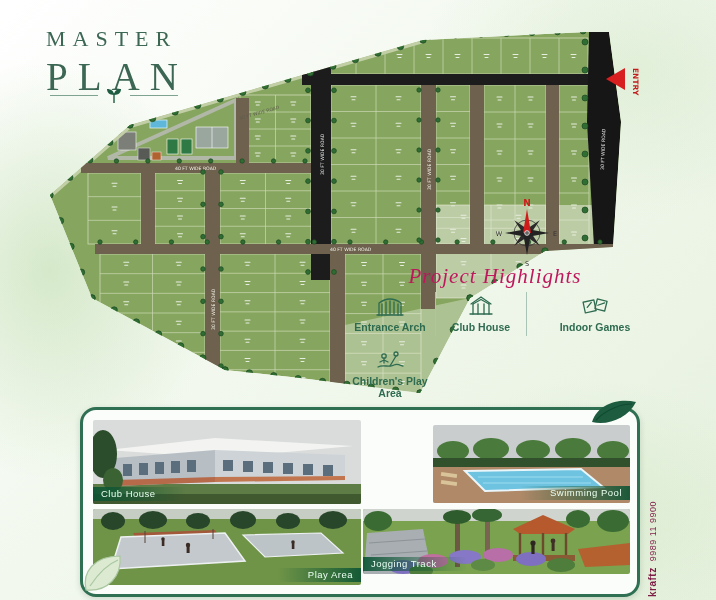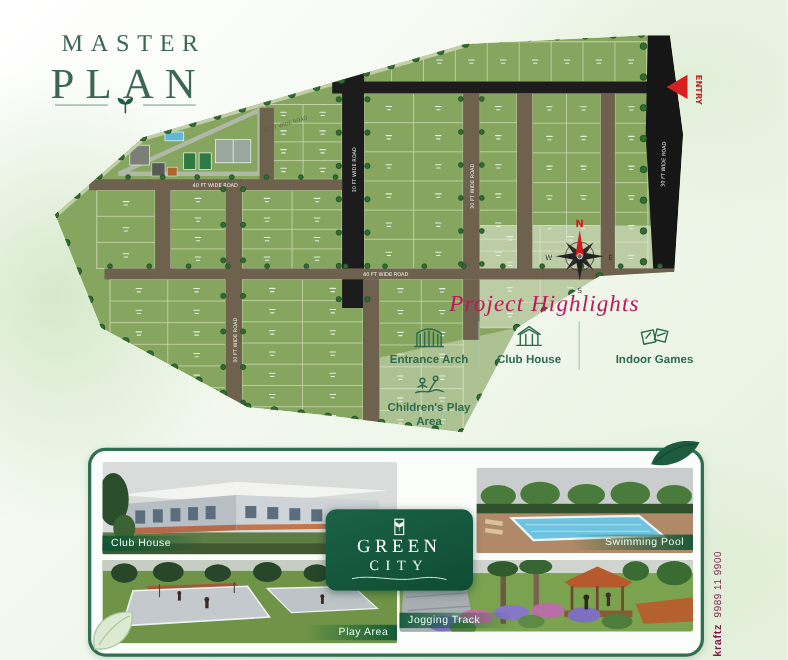--- a/index.html
+++ b/index.html
@@ -8,37 +8,37 @@
     font-family:"Liberation Sans","DejaVu Sans",sans-serif;
     background:linear-gradient(135deg,#ffffff 0%,#f2f8ee 45%,#e6f1de 100%);
   }
   .wash{position:absolute;border-radius:50%;pointer-events:none;}
   .wash1{left:-120px;top:60px;width:340px;height:420px;background:radial-gradient(closest-side,rgba(178,214,158,.5),rgba(178,214,158,0));}
   .wash2{left:420px;top:-80px;width:420px;height:300px;background:radial-gradient(closest-side,rgba(196,224,180,.35),rgba(196,224,180,0));}
   .wash3{left:380px;top:380px;width:420px;height:260px;background:radial-gradient(closest-side,rgba(190,220,172,.3),rgba(190,220,172,0));}
 
   
   .title{position:absolute;left:46px;top:26px;color:#3c6754;}
-  .title .l1{font-family:"Liberation Serif","DejaVu Serif",serif;font-size:22px;letter-spacing:7px;margin-left:10px;}
+  .title .l1{font-family:"Liberation Serif","DejaVu Serif",serif;font-size:22px;letter-spacing:7px;}
   .title .l2{font-family:"Liberation Serif","DejaVu Serif",serif;font-size:39px;letter-spacing:10px;margin-top:2px;}
   .title-div{position:absolute;left:50px;top:86px;width:128px;height:18px;display:flex;align-items:center;justify-content:center;gap:6px;}
   .title-div .line{height:1px;background:#7ea391;flex:1;}
 
   
   #map{position:absolute;left:0;top:0;}
 
   
   .hl-heading{
     position:absolute;left:330px;top:264px;width:330px;text-align:center;
     font-family:"Liberation Serif","DejaVu Serif",serif;font-style:italic;
     font-size:21px;color:#be185d;letter-spacing:1px;
   }
   .hl-grid{
     position:absolute;left:345px;top:292px;width:318px;
-    display:grid;grid-template-columns:90px 92px 136px;
+    display:grid;grid-template-columns:90px 92px 136px;row-gap:10px;
   }
   .hl-cell{display:flex;flex-direction:column;align-items:center;padding:2px 4px;}
   .hl-cell.mid{border-left:1px solid #a9c4b4;border-right:1px solid #a9c4b4;}
   .hl-label{font-size:10.5px;font-weight:bold;color:#2e6b50;text-align:center;line-height:1.2;margin-top:3px;}
   .hl-icon{width:30px;height:24px;}
   .hl-icon svg{width:100%;height:100%;stroke:#2e6b50;fill:none;stroke-width:1.3;stroke-linecap:round;stroke-linejoin:round;}
 
   
   .panel{
     position:absolute;left:80px;top:407px;width:554px;height:184px;
@@ -821,31 +821,20 @@
       </g>
       <polygon points="215,40 267,34 267,56 222,58" fill="#b5602f"></polygon>
       <circle cx="170" cy="34" r="2.6" fill="#2e2620"></circle>
         <rect x="168.4" y="36" width="3.2" height="9" fill="#2e2620"></rect>
       <circle cx="190" cy="32" r="2.4" fill="#402f26"></circle>
         <rect x="188.6" y="34" width="3" height="8" fill="#402f26"></rect>
     </svg>
     <span class="plabel left">Jogging Track</span>
   </div>
 
-  <div class="badge">
-    <svg width="18" height="16" viewBox="0 0 18 16">
-      <rect x="5" y="1" width="8" height="14" fill="none" stroke="#ffffff" stroke-width="1"></rect>
-      <path d="M9,12 C9,7 9,6 9,5 M9,8 C6,8 5,6 5,4 C7,4 9,5 9,8 Z M9,8 C12,8 13,6 13,4 C11,4 9,5 9,8 Z" stroke="#fff" fill="#fff" stroke-width="0.6"></path>
-    </svg>
-    <div class="b1">GREEN</div>
-    <div class="b2">CITY</div>
-    <svg width="90" height="8" viewBox="0 0 90 8">
-      <path d="M2,4 C20,0 40,7 60,4 C72,2 82,3 88,5" stroke="#cfe8da" stroke-width="0.9" fill="none"></path>
-    </svg>
-  </div>
 </div>
 
 <svg class="leaf-dec" style="left:588px;top:396px;" width="52" height="30" viewBox="0 0 52 30">
   <path d="M4,26 C10,8 30,2 48,6 C40,22 20,30 4,26 Z" fill="#1e5c40"></path>
   <path d="M8,24 C18,14 32,8 44,8" stroke="#0f4a31" stroke-width="1.2" fill="none"></path>
 </svg>
 <svg class="leaf-dec" style="left:80px;top:552px;" width="48" height="42" viewBox="0 0 48 42">
   <path d="M6,38 C2,20 14,4 40,4 C42,24 28,40 6,38 Z" fill="#dcead2" stroke="#a9c7a0" stroke-width="1.2"></path>
   <path d="M10,34 C18,22 28,12 38,8" stroke="#a9c7a0" stroke-width="1.2" fill="none"></path>
 </svg>

